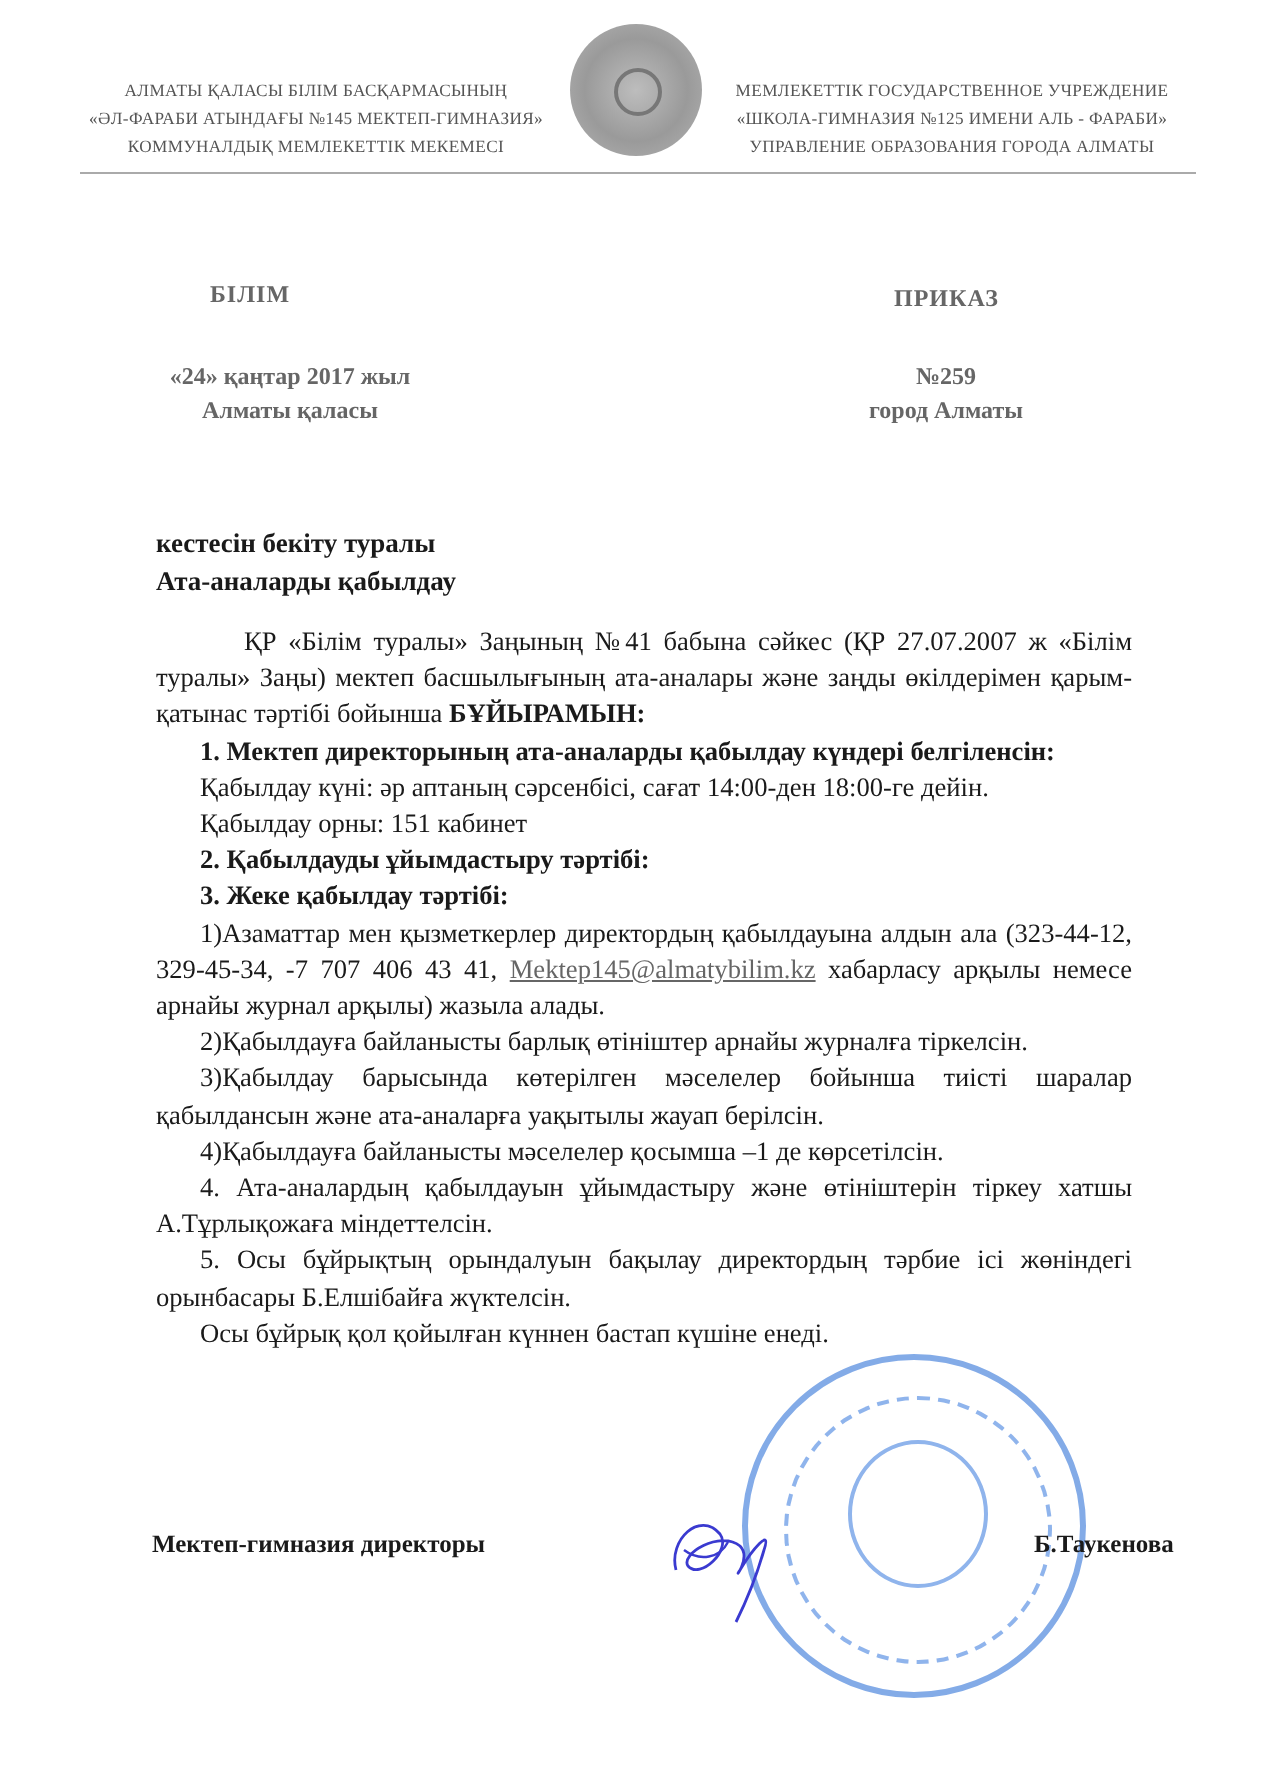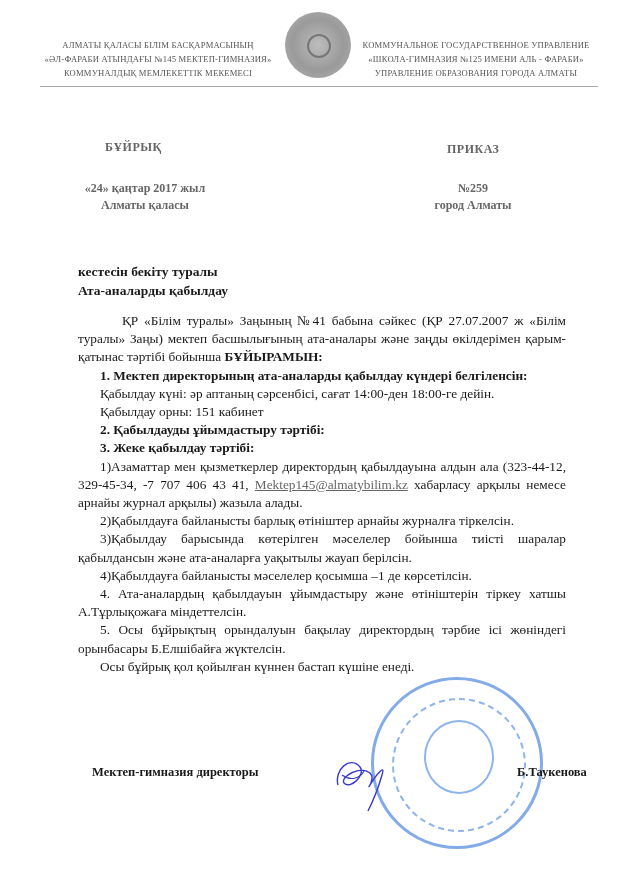--- a/index.html
+++ b/index.html
@@ -12,46 +12,46 @@
   .hr { position: absolute; left: 40px; top: 86px; width: 558px; height: 1px; background: #aaa; }
   .title { position: absolute; font-weight: bold; font-size: 12px; color: #666; letter-spacing: 0.5px; }
   .meta { position: absolute; font-size: 12px; font-weight: bold; color: #666; text-align: center; line-height: 17px; }
   .subject { position: absolute; left: 78px; top: 262px; font-weight: bold; font-size: 13.5px; line-height: 19px; }
   .body { position: absolute; left: 78px; top: 312px; width: 488px; font-size: 13.3px; line-height: 18.2px; text-align: justify; }
   .body p { margin: 0; }
   .ind1 { text-indent: 44px; }
   .ind2 { text-indent: 22px; }
   .b { font-weight: bold; }
   .link { color: #666; text-decoration: underline; }
-  .sign-role { position: absolute; left: 92px; top: 765px; font-weight: bold; font-size: 12.5px; }
+  .sign-role { position: absolute; left: 76px; top: 765px; font-weight: bold; font-size: 12.5px; }
   .sign-name { position: absolute; left: 517px; top: 765px; font-weight: bold; font-size: 12.5px; }
   .stamp { position: absolute; left: 371px; top: 677px; width: 172px; height: 172px; border-radius: 50%; border: 3px solid #5a8fe0; box-sizing: border-box; opacity: 0.75; }
   .stamp .ring { position: absolute; left: 18px; top: 18px; width: 130px; height: 130px; border-radius: 50%; border: 2px dashed #6a9be6; }
   .stamp .core { position: absolute; left: 50px; top: 40px; width: 66px; height: 70px; border-radius: 50%; border: 2px solid #6a9be6; }
   .signature { position: absolute; left: 330px; top: 745px; }
 </style>
 </head>
 <body>
 
 <div class="hdr hdr-left">
   <div>АЛМАТЫ ҚАЛАСЫ БІЛІМ БАСҚАРМАСЫНЫҢ</div>
   <div>«ӘЛ-ФАРАБИ АТЫНДАҒЫ №145 МЕКТЕП-ГИМНАЗИЯ»</div>
   <div>КОММУНАЛДЫҚ МЕМЛЕКЕТТІК МЕКЕМЕСІ</div>
 </div>
 <div class="emblem">
     <div class="inner"></div>
   </div>
 <div class="hdr hdr-right">
-  <div>КОММУНАЛЬНОЕ ГОСУДАРСТВЕННОЕ УПРАВЛЕНИЕ</div>
+  <div>МЕМЛЕКЕТТІК ГОСУДАРСТВЕННОЕ УЧРЕЖДЕНИЕ</div>
   <div>«ШКОЛА-ГИМНАЗИЯ №125 ИМЕНИ АЛЬ - ФАРАБИ»</div>
   <div>УПРАВЛЕНИЕ ОБРАЗОВАНИЯ ГОРОДА АЛМАТЫ</div>
 </div>
 <div class="hr"></div>
 
-<div class="title" style="left:105px; top:140px;">БҰЙРЫҚ</div>
+<div class="title" style="left:105px; top:140px;">БІЛІМ</div>
 <div class="title" style="left:447px; top:142px;">ПРИКАЗ</div>
 
 <div class="meta" style="left:75px; top:180px; width:140px;">
   <div>«24» қаңтар 2017 жыл</div>
   <div>Алматы қаласы</div>
 </div>
 <div class="meta" style="left:418px; top:180px; width:110px;">
   <div>№259</div>
   <div>город Алматы</div>
 </div>

